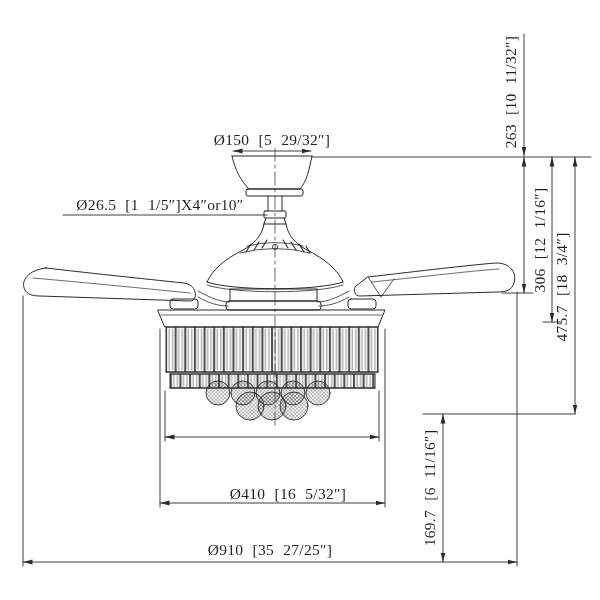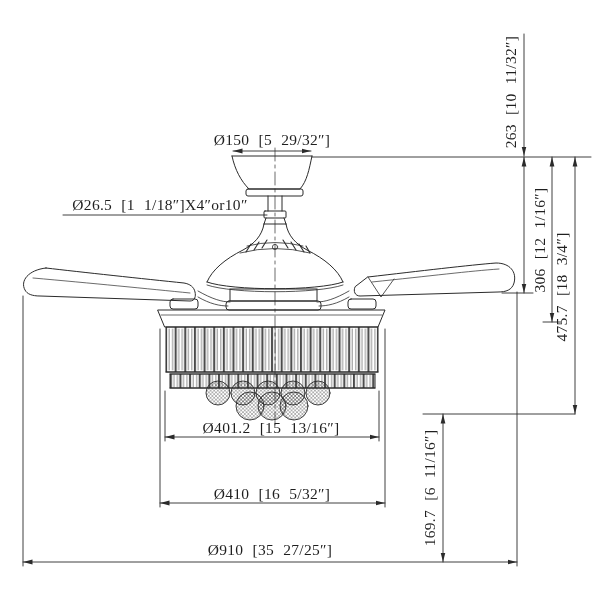--- a/index.html
+++ b/index.html
@@ -141,29 +141,28 @@
       <line x1="160" y1="503" x2="385" y2="503" marker-start="url(#arr)" marker-end="url(#arr)"></line>
 
       <line x1="23" y1="296" x2="23" y2="566"></line>
       <line x1="517" y1="292" x2="517" y2="566"></line>
       <line x1="23" y1="562" x2="517" y2="562" marker-start="url(#arr)" marker-end="url(#arr)"></line>
     </g>
   </svg>
 
   <div class="dim" style="left:272px;top:140px">Ø150 [5 29/32″]</div>
 
-  <div class="dim" style="left:160px;top:205px">Ø26.5 [1 1/18″]X4″or10″</div>
+  <div class="dim" style="left:160px;top:205px">Ø26.5 [1 1/5″]X4″or10″</div>
 
   <div class="dim vdim" style="left:511px;top:92px">263 [10 11/32″]</div>
 
   <div class="dim vdim" style="left:540px;top:240px">306 [12 1/16″]</div>
 
   <div class="dim vdim" style="left:562px;top:287px">475.7 [18 3/4″]</div>
 
   <div class="dim vdim" style="left:430px;top:488px">169.7 [6 11/16″]</div>
 
-  <div class="dim" style="left:271px;top:428px">Ø401.2 [15 13/16″]</div>
 
-  <div class="dim" style="left:272px;top:494px">Ø410 [16 5/32″]</div>
+  <div class="dim" style="left:288px;top:494px">Ø410 [16 5/32″]</div>
 
   <div class="dim" style="left:270px;top:550px">Ø910 [35 27/25″]</div>
 
 </div>
 
 </body></html>

